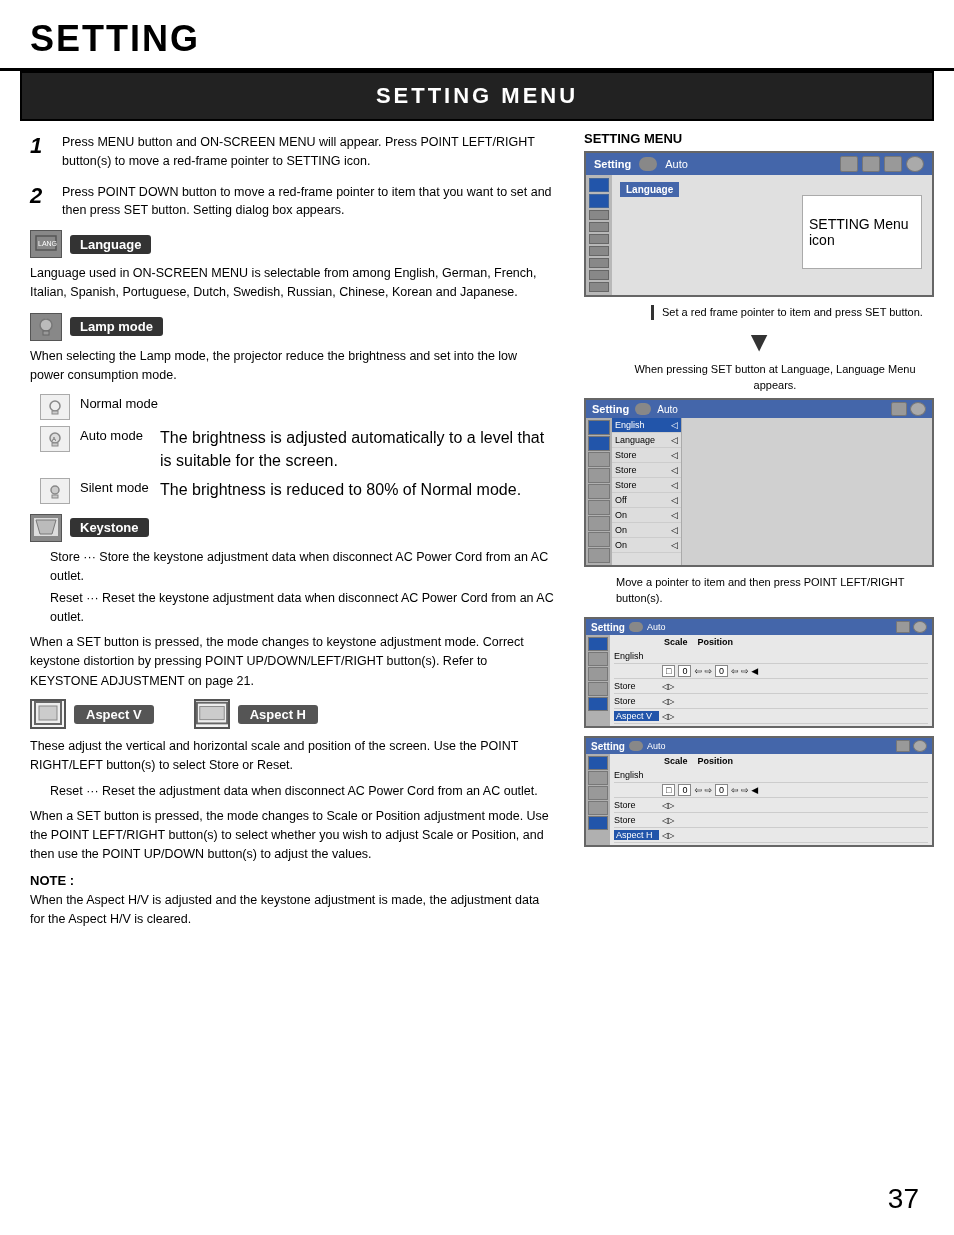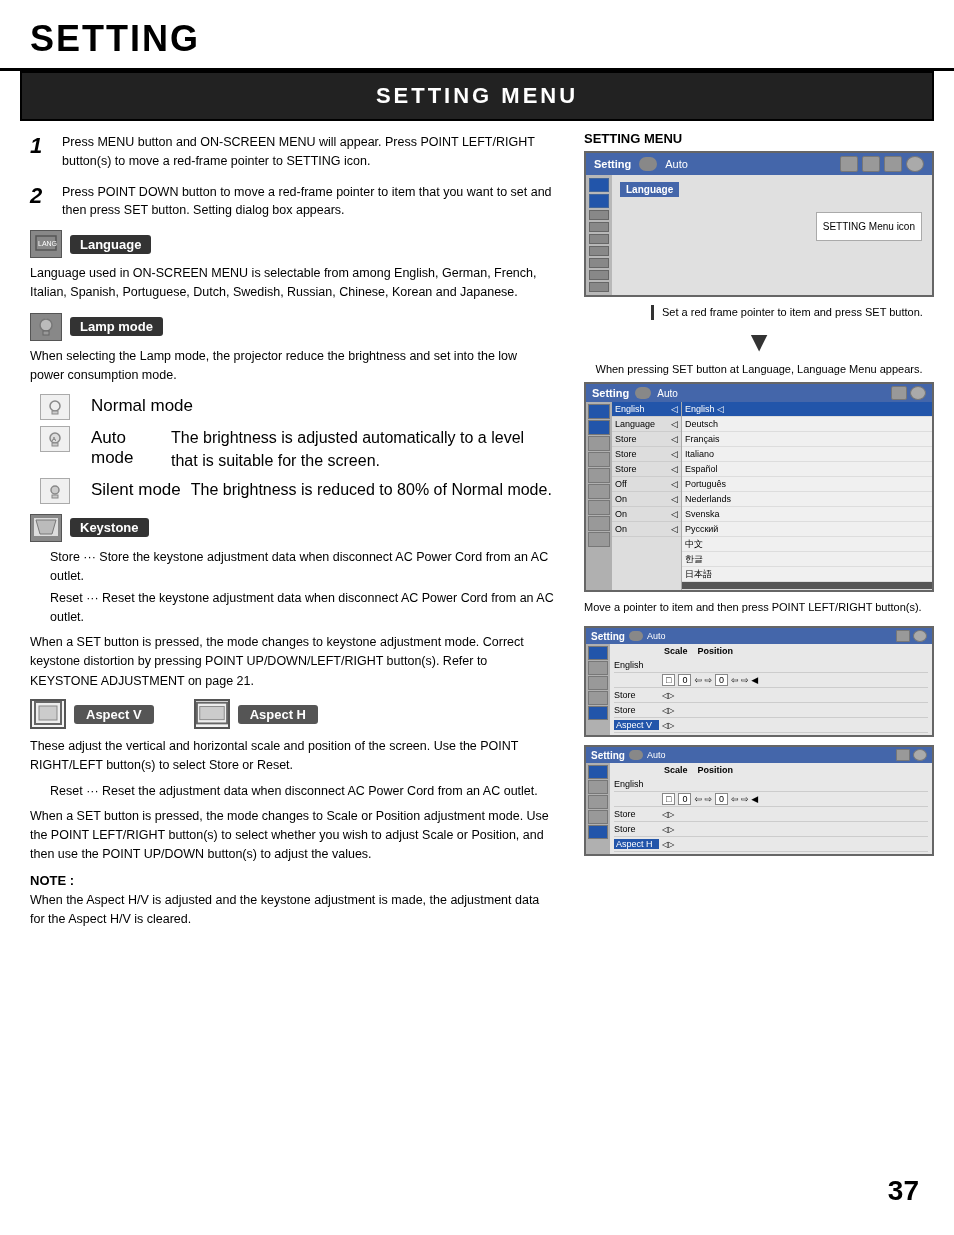--- a/index.html
+++ b/index.html
@@ -125,24 +125,23 @@
       height: 26px;
       border: 1px solid #aaa;
       display: flex;
       align-items: center;
       justify-content: center;
       flex-shrink: 0;
       font-size: 10px;
       background: #f0f0f0;
     }
     .lamp-label {
-      font-size: 17px;
+      font-size: 13px;
       min-width: 70px;
       padding-top: 2px;
-      margin-left: 11px;
     }
     .lamp-desc {
       font-size: 16px;
       line-height: 1.45;
     }
 
     
     .aspect-row {
       display: flex;
       align-items: center;
@@ -280,20 +279,21 @@
     .lang-right-item.selected {
       background: #2255aa;
       color: #fff;
     }
 
     
     .annotation {
       font-size: 11px;
       line-height: 1.45;
       margin-bottom: 6px;
+      margin-left: 32px;
     }
 
     
     .aspect-panel {
       background: #d0d0d0;
       border: 2px solid #666;
       margin-bottom: 8px;
       font-size: 10px;
     }
     .aspect-panel-top {
@@ -356,24 +356,24 @@
     .asp-val-box {
       border: 1px solid #888;
       background: #fff;
       padding: 0 3px;
       font-size: 9px;
     }
 
     
     .page-number {
       position: absolute;
-      bottom: 28px;
+      bottom: 20px;
       right: 35px;
       font-size: 28px;
-      font-weight: bold;
+      font-weight: normal;
     }
 
     .annotation-box {
       border: 1px solid #888;
       padding: 4px 8px;
       font-size: 11px;
       background: #f9f9f9;
       margin-bottom: 6px;
     }
 
@@ -538,21 +538,21 @@
           <div style="width:20px; height:10px; background:#888; border:1px solid #666;"></div>
           <div style="width:20px; height:10px; background:#888; border:1px solid #666;"></div>
           <div style="width:20px; height:10px; background:#888; border:1px solid #666;"></div>
           <div style="width:20px; height:10px; background:#888; border:1px solid #666;"></div>
         </div>
 
         <div style="flex:1; padding:6px 8px; position:relative;">
           <div style="background:#4466aa; color:#fff; font-size:10px; font-weight:bold; padding:2px 6px; display:inline-block; margin-bottom:4px;">Language</div>
           
           <div style="position:absolute; right:10px; top:20px; text-align:right;">
-            <div class="annotation-box" style="background:#fff; border:1px solid #aaa; font-size:10px; padding:8px 6px; text-align:left; max-width:120px;margin-top:17px;">
+            <div class="annotation-box" style="background:#fff; border:1px solid #aaa; font-size:14px; padding:20px 6px; text-align:left; max-width:120px;">
               <span>SETTING Menu icon</span>
             </div>
           </div>
         </div>
       </div>
 
     </div>
 
     <div style="display:flex; margin-bottom:6px;">
       <div style="width:70px; border-right:3px solid #333; margin-right:8px;"></div>
@@ -622,35 +622,20 @@
           <div class="lang-center-item">
               <span>On</span>
               <span>◁</span>
             </div>
           <div class="lang-center-item">
               <span>On</span>
               <span>◁</span>
             </div>
         </div>
 
-        <div class="lang-right">
-          <div class="lang-right-item selected">English ◁</div>
-          <div class="lang-right-item">Deutsch</div>
-          <div class="lang-right-item">Français</div>
-          <div class="lang-right-item">Italiano</div>
-          <div class="lang-right-item">Español</div>
-          <div class="lang-right-item">Português</div>
-          <div class="lang-right-item">Nederlands</div>
-          <div class="lang-right-item">Svenska</div>
-          <div class="lang-right-item">Русский</div>
-          <div class="lang-right-item">中文</div>
-          <div class="lang-right-item">한글</div>
-          <div class="lang-right-item">日本語</div>
-          <div class="lang-right-item" style="background:#555;height:8px;"></div>
-        </div>
       </div>
     </div>
 
     <div class="annotation" style="margin-bottom:10px;">Move a pointer to item and then press POINT LEFT/RIGHT button(s).</div>
 
     <div class="aspect-panel">
       <div class="aspect-panel-top">
         <span class="aspect-panel-top-label">Setting</span>
         <span style="background:#888; border-radius:6px; width:14px; height:10px; display:inline-block;"></span>
         <span style="color:#fff; font-size:9px;">Auto</span>

